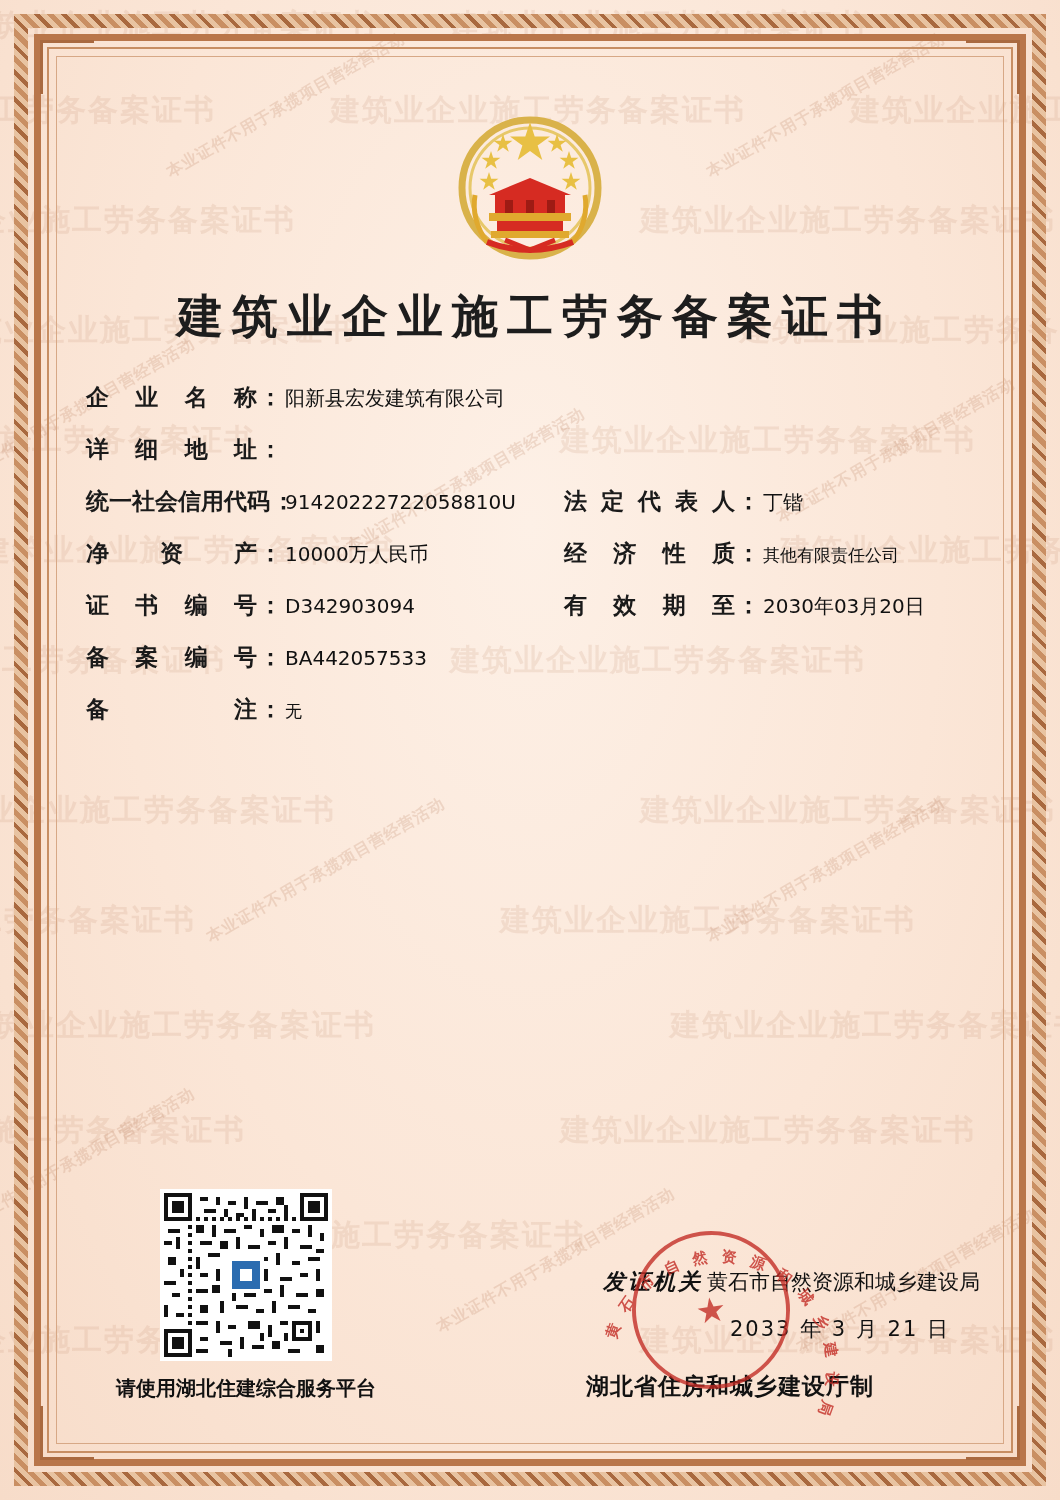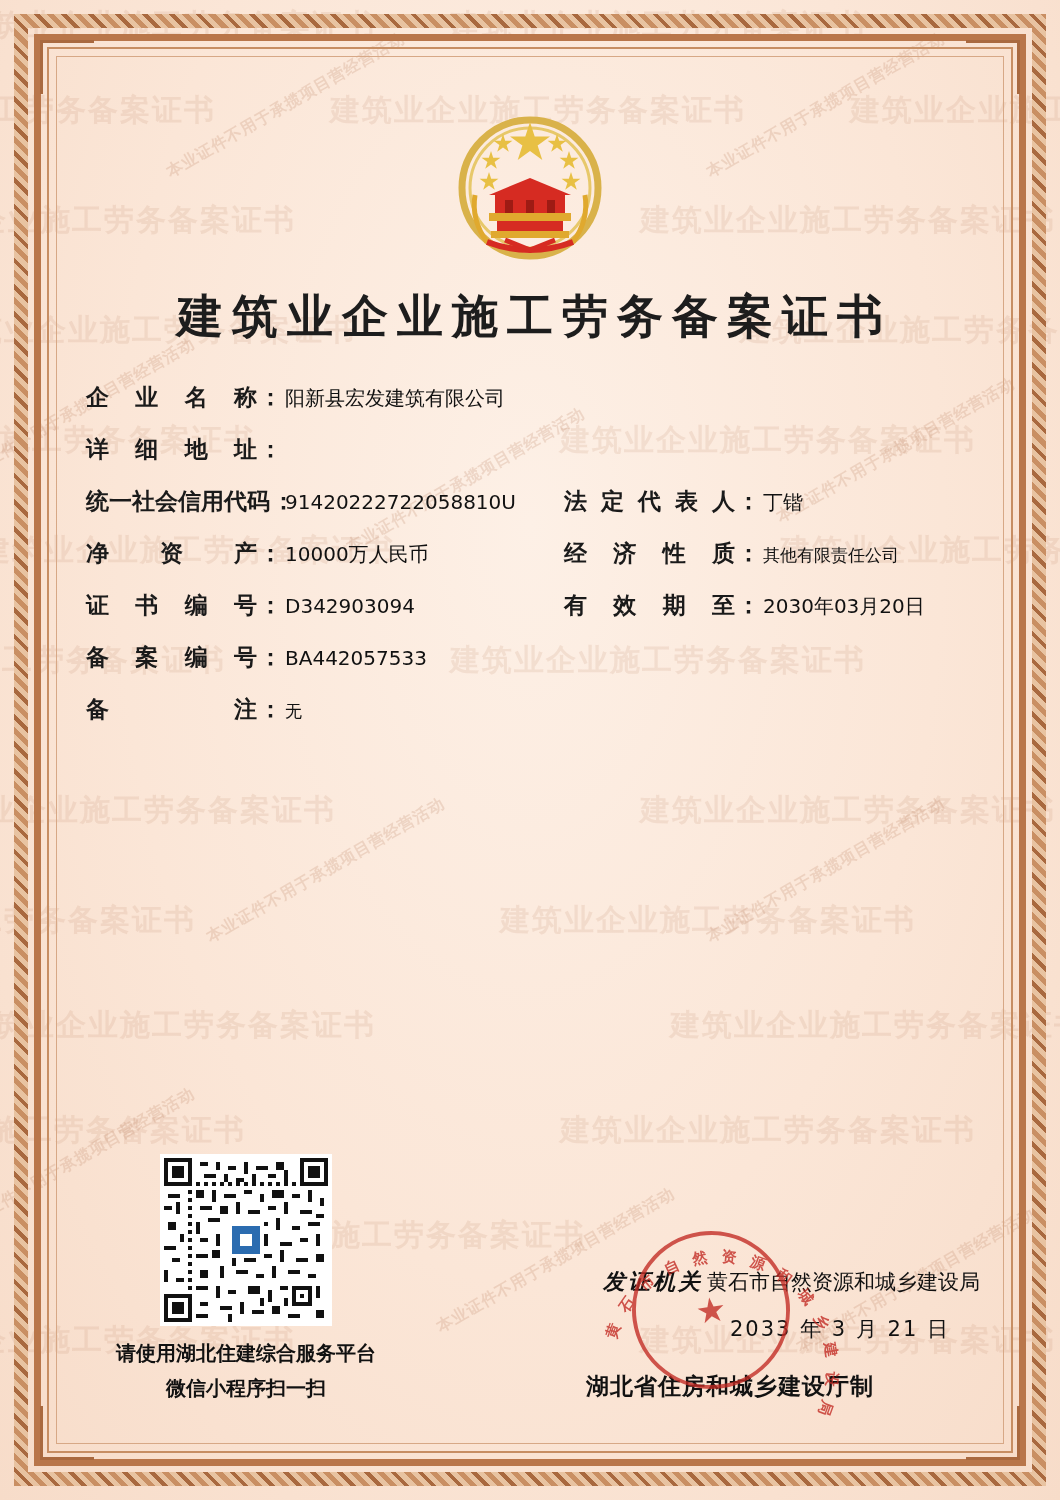--- a/index.html
+++ b/index.html
@@ -675,21 +675,20 @@
               <rect x="24" y="35" width="1" height="2"></rect>
                 <rect x="30" y="35" width="1" height="2"></rect>
             </g>
 
             <rect x="16" y="16" width="9" height="9" fill="#ffffff"></rect>
             <rect x="17" y="17" width="7" height="7" fill="#2b6cb0"></rect>
             <rect x="19" y="19" width="3" height="3" fill="#ffffff"></rect>
           </svg>
         </div>
         <div class="qr-cap1">请使用湖北住建综合服务平台</div>
-        <div class="qr-cap2">微信小程序扫一扫</div>
       </div>
 
       <div class="issuer-block">
         <div class="issuer-line">
 
           <div class="seal">
             <div class="seal-text">
               <span style="transform: rotate(-62deg) translate(-50%, -62px);">黄</span>
               <span style="transform: rotate(-47deg) translate(-50%, -62px);">石</span>
               <span style="transform: rotate(-32deg) translate(-50%, -62px);">市</span>

